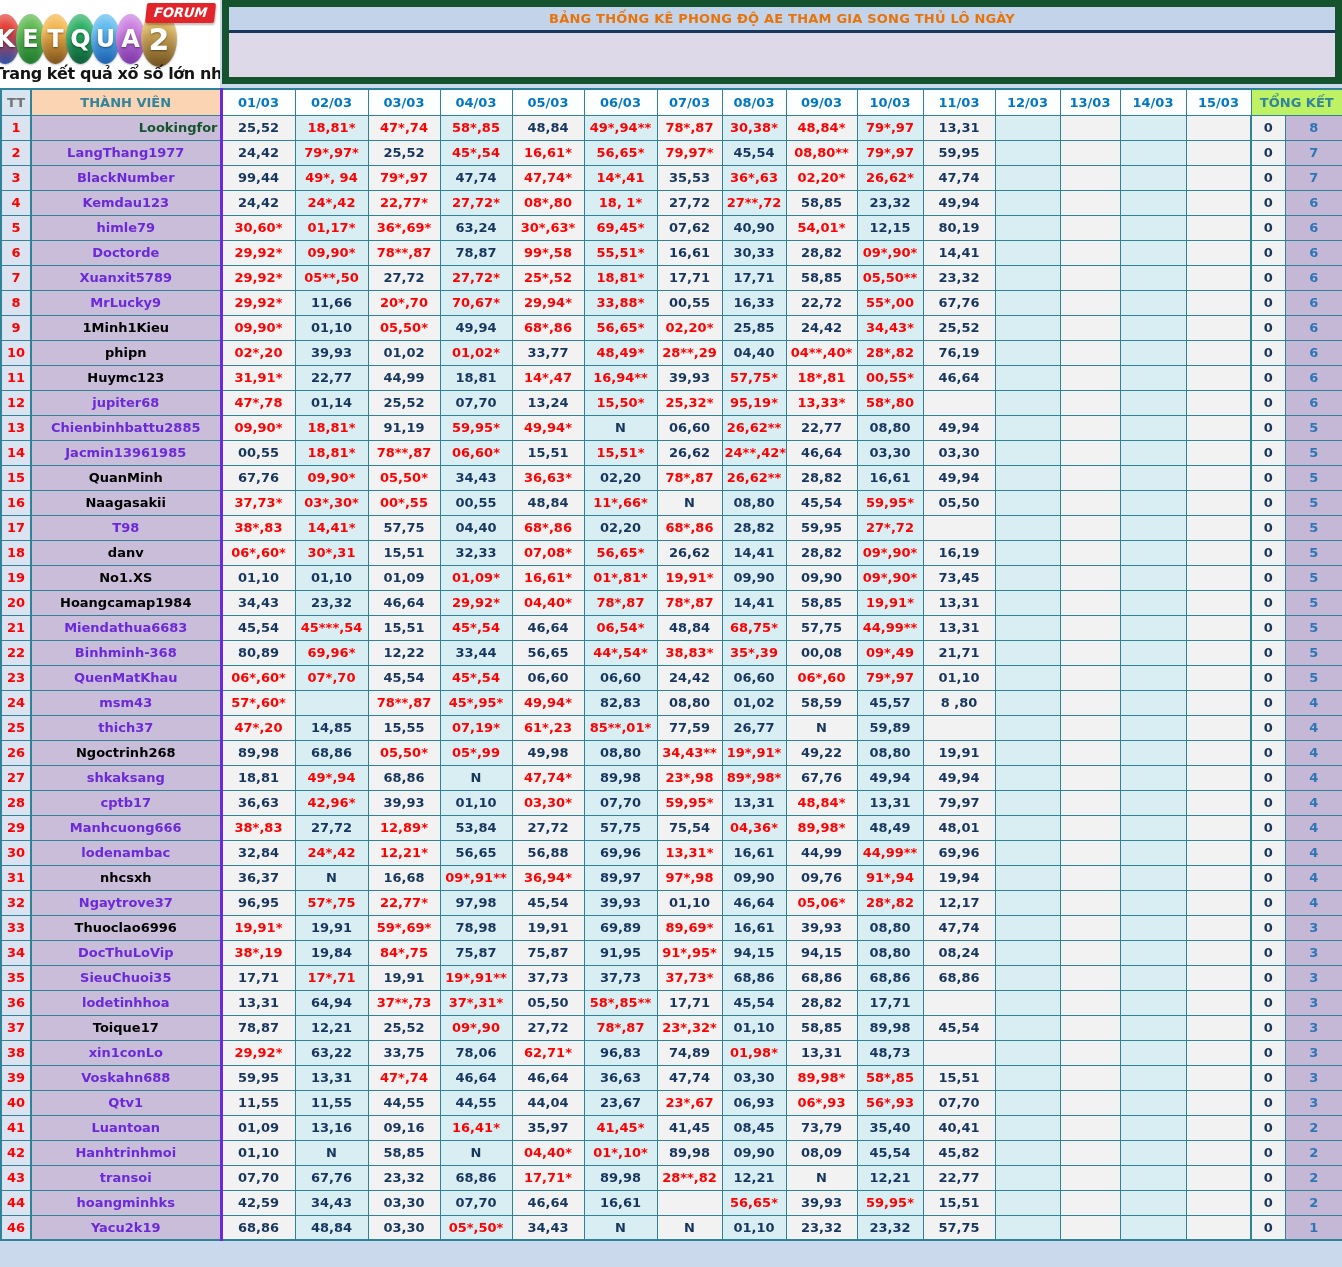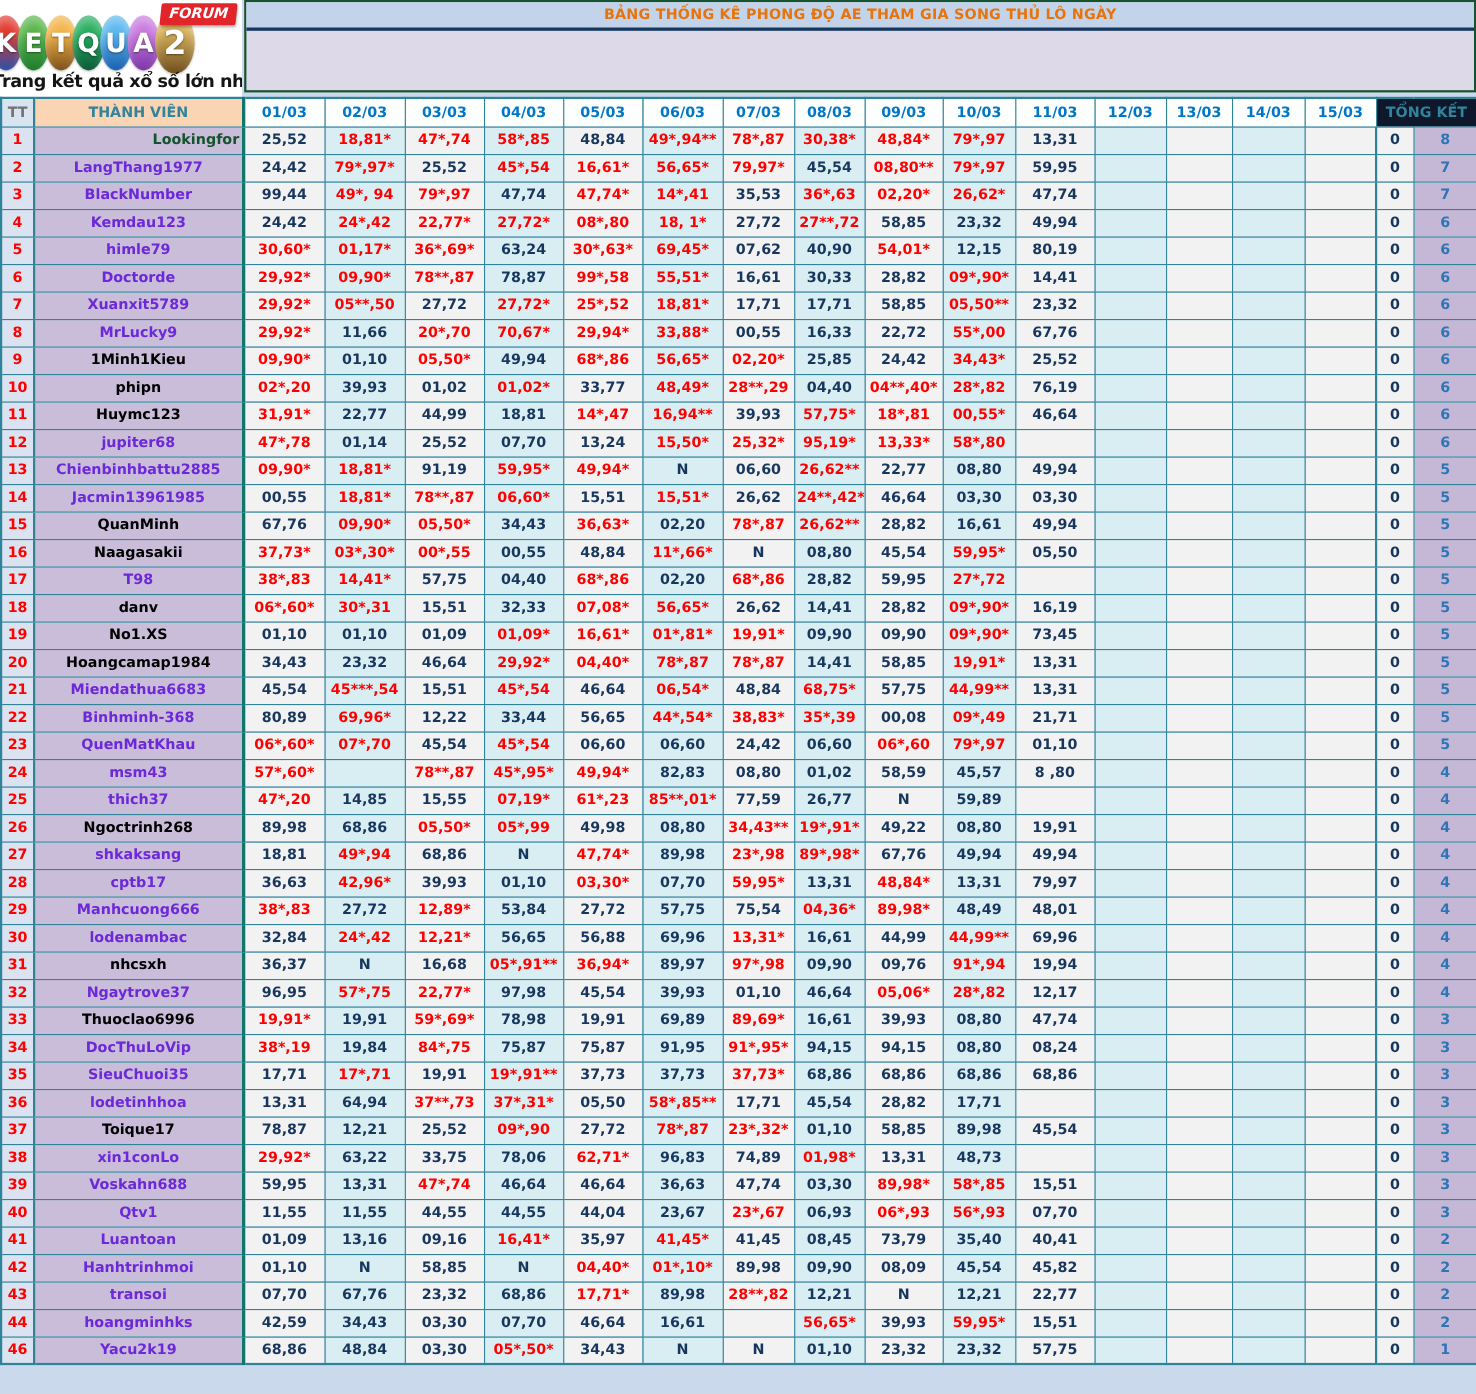--- a/index.html
+++ b/index.html
@@ -17,49 +17,49 @@
     color: #fff; font-weight: bold; font-size: 24px;
     text-shadow: 0 1px 2px rgba(0,0,0,.45); box-shadow: inset 0 6px 8px rgba(255,255,255,.35), 0 1px 2px rgba(0,0,0,.25); }
   .letter:last-child { width: 36px; height: 56px; font-size: 30px; }
   .badge { position: absolute; right: 5px; top: 3px; background: #e2242b; color: #fff;
     font-style: italic; font-weight: bold; font-size: 13px; padding: 2px 8px 3px 8px;
     transform: skewX(-6deg); border-radius: 2px; box-shadow: 1px 2px 2px rgba(0,0,0,.25); }
   .tagline { position: absolute; left: -7px; bottom: 5px; white-space: nowrap;
     font-size: 16px; font-weight: 600; color: #141414; letter-spacing: -0.4px; }
   
   .top-right { position: absolute; left: 222px; top: 0; width: 1120px; height: 84px;
-    border: 2px solid #14532d; background: #ddd9e8; }
+    border: 7px solid #14532d; background: #ddd9e8; }
   .banner { height: 26px; background: #c3d4ea; display: flex; align-items: center;
     justify-content: center; color: #e8730a; font-weight: bold; font-size: 13px;
     border-bottom: 3px solid #17375d; letter-spacing: .2px; }
   .month { height: 55px; display: flex; align-items: center; justify-content: center;
     color: #1f3864; font-weight: bold; font-size: 29px; letter-spacing: 0.5px; }
   
   table { position: absolute; left: 0; top: 88px; width: 1342px;
     border-collapse: collapse; table-layout: fixed; border: 2px solid #2e8399; }
   th, td { border: 1px solid #2e8399; padding: 0 2px; text-align: center;
     font-weight: bold; overflow: hidden; white-space: nowrap; }
   th { height: 26px; font-size: 13px; }
   td { height: 25px; font-size: 13px; }
   .h-tt    { background: #d8e5f1; color: #737373; }
   .h-member{ background: #fbd4b4; color: #31849b; }
   .h-date  { background: #fdfefe; color: #0076c6; }
-  .h-total { background: #0f172a; color: #31849b; }
+  .h-total { background: #bef264; color: #31849b; }
   .c-tt    { background: #dbe3f1; color: #fe0000; }
   .c-member{ background: #c9bdd9; }
   .c-member.blue  { color: #14532d; text-align: right; }
   .c-member.brown { color: #6d28d9; }
   .c-member.black { color: #000000; }
   td.w { background: #f2f2f2; }
   td.b { background: #d9eef3; }
   td.val { color: #17365d; }
   td.val.red { color: #fe0000; }
   .c-zero  { background: #f2f2f2; color: #17365d; border-left: 2px solid #2e8399; }
   .c-total { background: #c4b8d6; color: #2e75b6; }
-  .h-member, .c-member { border-left: 2px solid #2e8399; border-right: 3px solid #0f766e; }
+  .h-member, .c-member { border-left: 2px solid #2e8399; border-right: 3px solid #6d28d9; }
 </style>
 </head>
 <body>
 
 <div class="logo-box">
   <div class="letters" id="logo-letters">
       <span class="letter" style="background: linear-gradient(rgb(226, 58, 48) 30%, rgb(43, 80, 168));">K</span>
       <span class="letter" style="background: linear-gradient(rgb(89, 182, 75) 30%, rgb(30, 122, 46));">E</span>
       <span class="letter" style="background: linear-gradient(rgb(242, 180, 73) 30%, rgb(124, 80, 26));">T</span>
       <span class="letter" style="background: linear-gradient(rgb(39, 174, 96) 30%, rgb(12, 91, 56));">Q</span>
@@ -749,21 +749,21 @@
         <td class="val w"></td>
         <td class="c-zero">0</td>
         <td class="c-total">4</td>
       </tr>
       <tr>
         <td class="c-tt">31</td>
         <td class="c-member black">nhcsxh</td>
         <td class="val w">36,37</td>
         <td class="val b">N</td>
         <td class="val w">16,68</td>
-        <td class="val b red">05*,91**</td>
+        <td class="val b red">09*,91**</td>
         <td class="val w red">36,94*</td>
         <td class="val b">89,97</td>
         <td class="val w red">97*,98</td>
         <td class="val b">09,90</td>
         <td class="val w">09,76</td>
         <td class="val b red">91*,94</td>
         <td class="val w">19,94</td>
         <td class="val b"></td>
         <td class="val w"></td>
         <td class="val b"></td>

